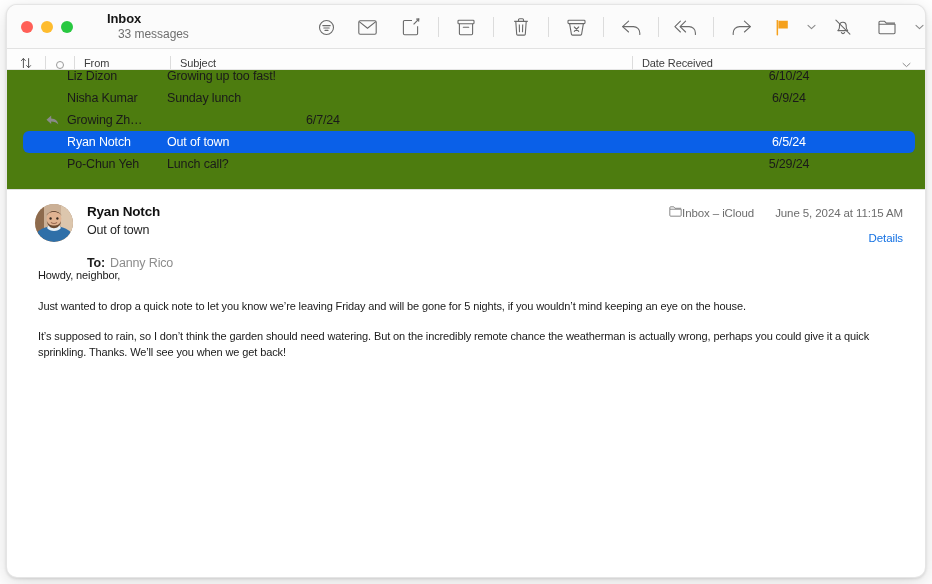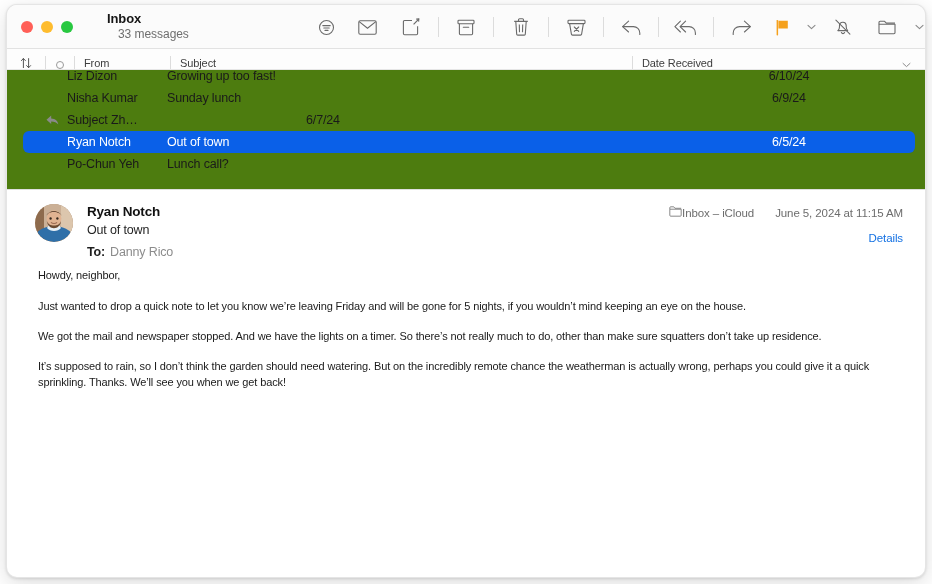--- a/index.html
+++ b/index.html
@@ -132,21 +132,21 @@
   .avatar {
     width: 38px; height: 38px; border-radius: 50%;
     overflow: hidden; position: relative; flex: none;
     background: #c9ab8e;
     box-shadow: 0 0 0 0.5px rgba(0,0,0,.12) inset;
   }
   .avatar svg { display: block; }
   .mh-text { margin-left: 14px; line-height: 1.25; padding-top: 0px; }
   .mh-name { font-size: 13.5px; font-weight: bold; color: #111; letter-spacing: -0.2px; }
   .mh-subject { font-size: 12.5px; color: #242424; margin-top: 2px; letter-spacing: -0.15px; }
-  .mh-to { font-size: 12.5px; margin-top: 6px; letter-spacing: -0.15px; }
+  .mh-to { font-size: 12.5px; margin-top: 17px; letter-spacing: -0.15px; }
   .mh-to b { color: #1d1d1d; font-weight: bold; }
   .mh-to span { color: #8c8c8c; margin-left: 5px; }
 
   .mh-right { position: absolute; right: 22px; top: 16px; text-align: right; }
   .mh-meta { font-size: 11.5px; color: #6d6d6d; display: flex; align-items: center; justify-content: flex-end; gap: 5px; letter-spacing: -0.1px; }
   .mh-meta .mb-folder { display: flex; align-items: center; }
   .mh-meta .mb-date { margin-left: 16px; }
   .mh-details { margin-top: 13px; font-size: 11.5px; color: #1471e3; letter-spacing: -0.1px; }
 
   
@@ -342,36 +342,37 @@
         <span class="cell-subject">Sunday lunch</span>
         <span class="cell-date">6/9/24</span>
       </div>
 
       <div class="mrow">
         <span class="cell-icon">
           <svg width="13" height="11" viewBox="0 0 13 11" fill="#8a8a8a">
             <path d="M5.2 0.6 L0.5 4.8 L5.2 9 V6.4 c3.1 0 5.5 .8 7.1 3.2 -.5 -3.9 -2.9 -6 -7.1 -6.2 Z"></path>
           </svg>
         </span>
-        <span class="cell-from">Subject Zh…</span>
+        <span class="cell-from">Growing Zh…</span>
         <span class="cell-date">6/7/24</span>
       </div>
 
       <div class="mrow selected">
         <div class="sel-bg"></div>
         <span class="cell-icon"></span>
         <span class="cell-from">Ryan Notch</span>
         <span class="cell-subject">Out of town</span>
         <span class="cell-date">6/5/24</span>
       </div>
 
       <div class="mrow">
         <span class="cell-icon"></span>
         <span class="cell-from">Po-Chun Yeh</span>
         <span class="cell-subject">Lunch call?</span>
+        <span class="cell-date">5/29/24</span>
       </div>
 
       <div class="mrow partial">
         <span class="cell-icon"></span>
         <span class="cell-from">&nbsp;</span>
         <span class="cell-subject">&nbsp;</span>
         <span class="cell-date">&nbsp;</span>
       </div>
 
     </div>
@@ -426,17 +427,16 @@
         </span>
         <span class="mb-date">June 5, 2024 at 11:15 AM</span>
       </div>
       <div class="mh-details">Details</div>
     </div>
   </div>
 
   <div class="msg-body">
     <p>Howdy, neighbor,</p>
     <p>Just wanted to drop a quick note to let you know we’re leaving Friday and will be gone for 5 nights, if you wouldn’t mind keeping an eye on the house.</p>
-    <p>We got the mail and newspaper stopped. And we have the lights on a timer. So there’s not really much to do, other than make sure squatters don’t take up residence.</p>
     <p>It’s supposed to rain, so I don’t think the garden should need watering. But on the incredibly remote chance the weatherman is actually wrong, perhaps you could give it a quick sprinkling. Thanks. We’ll see you when we get back!</p>
   </div>
 
 </div>
 
 </body></html>

